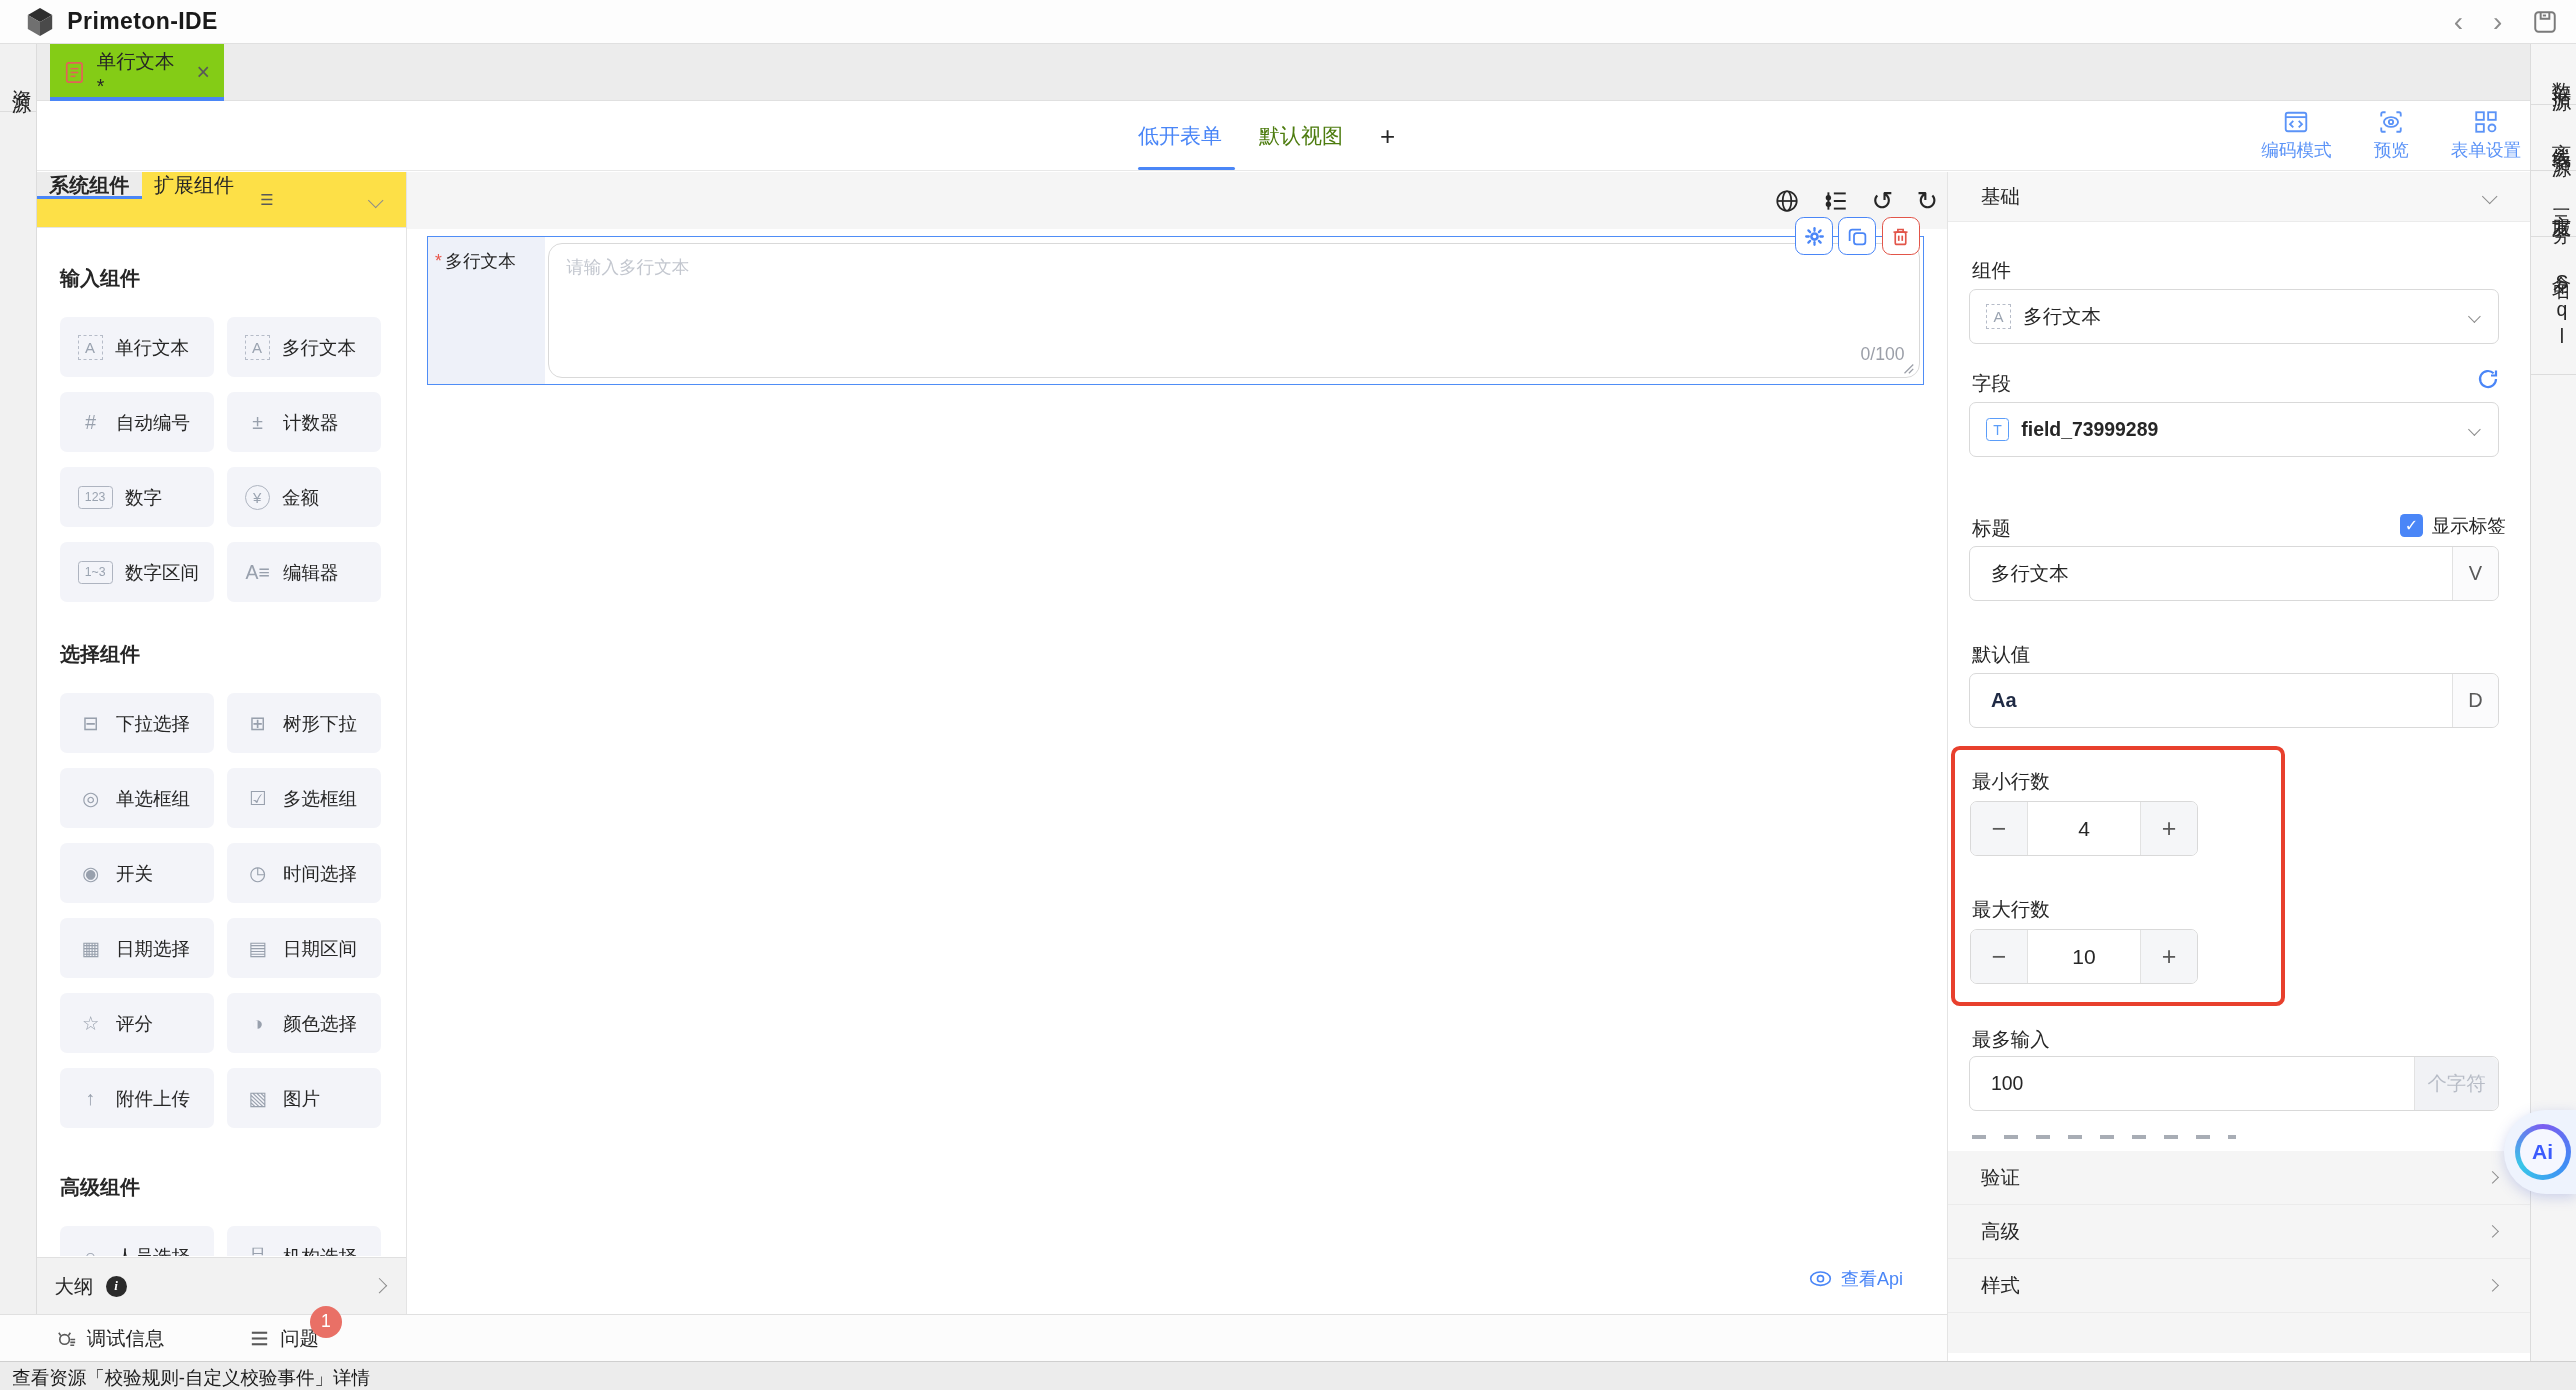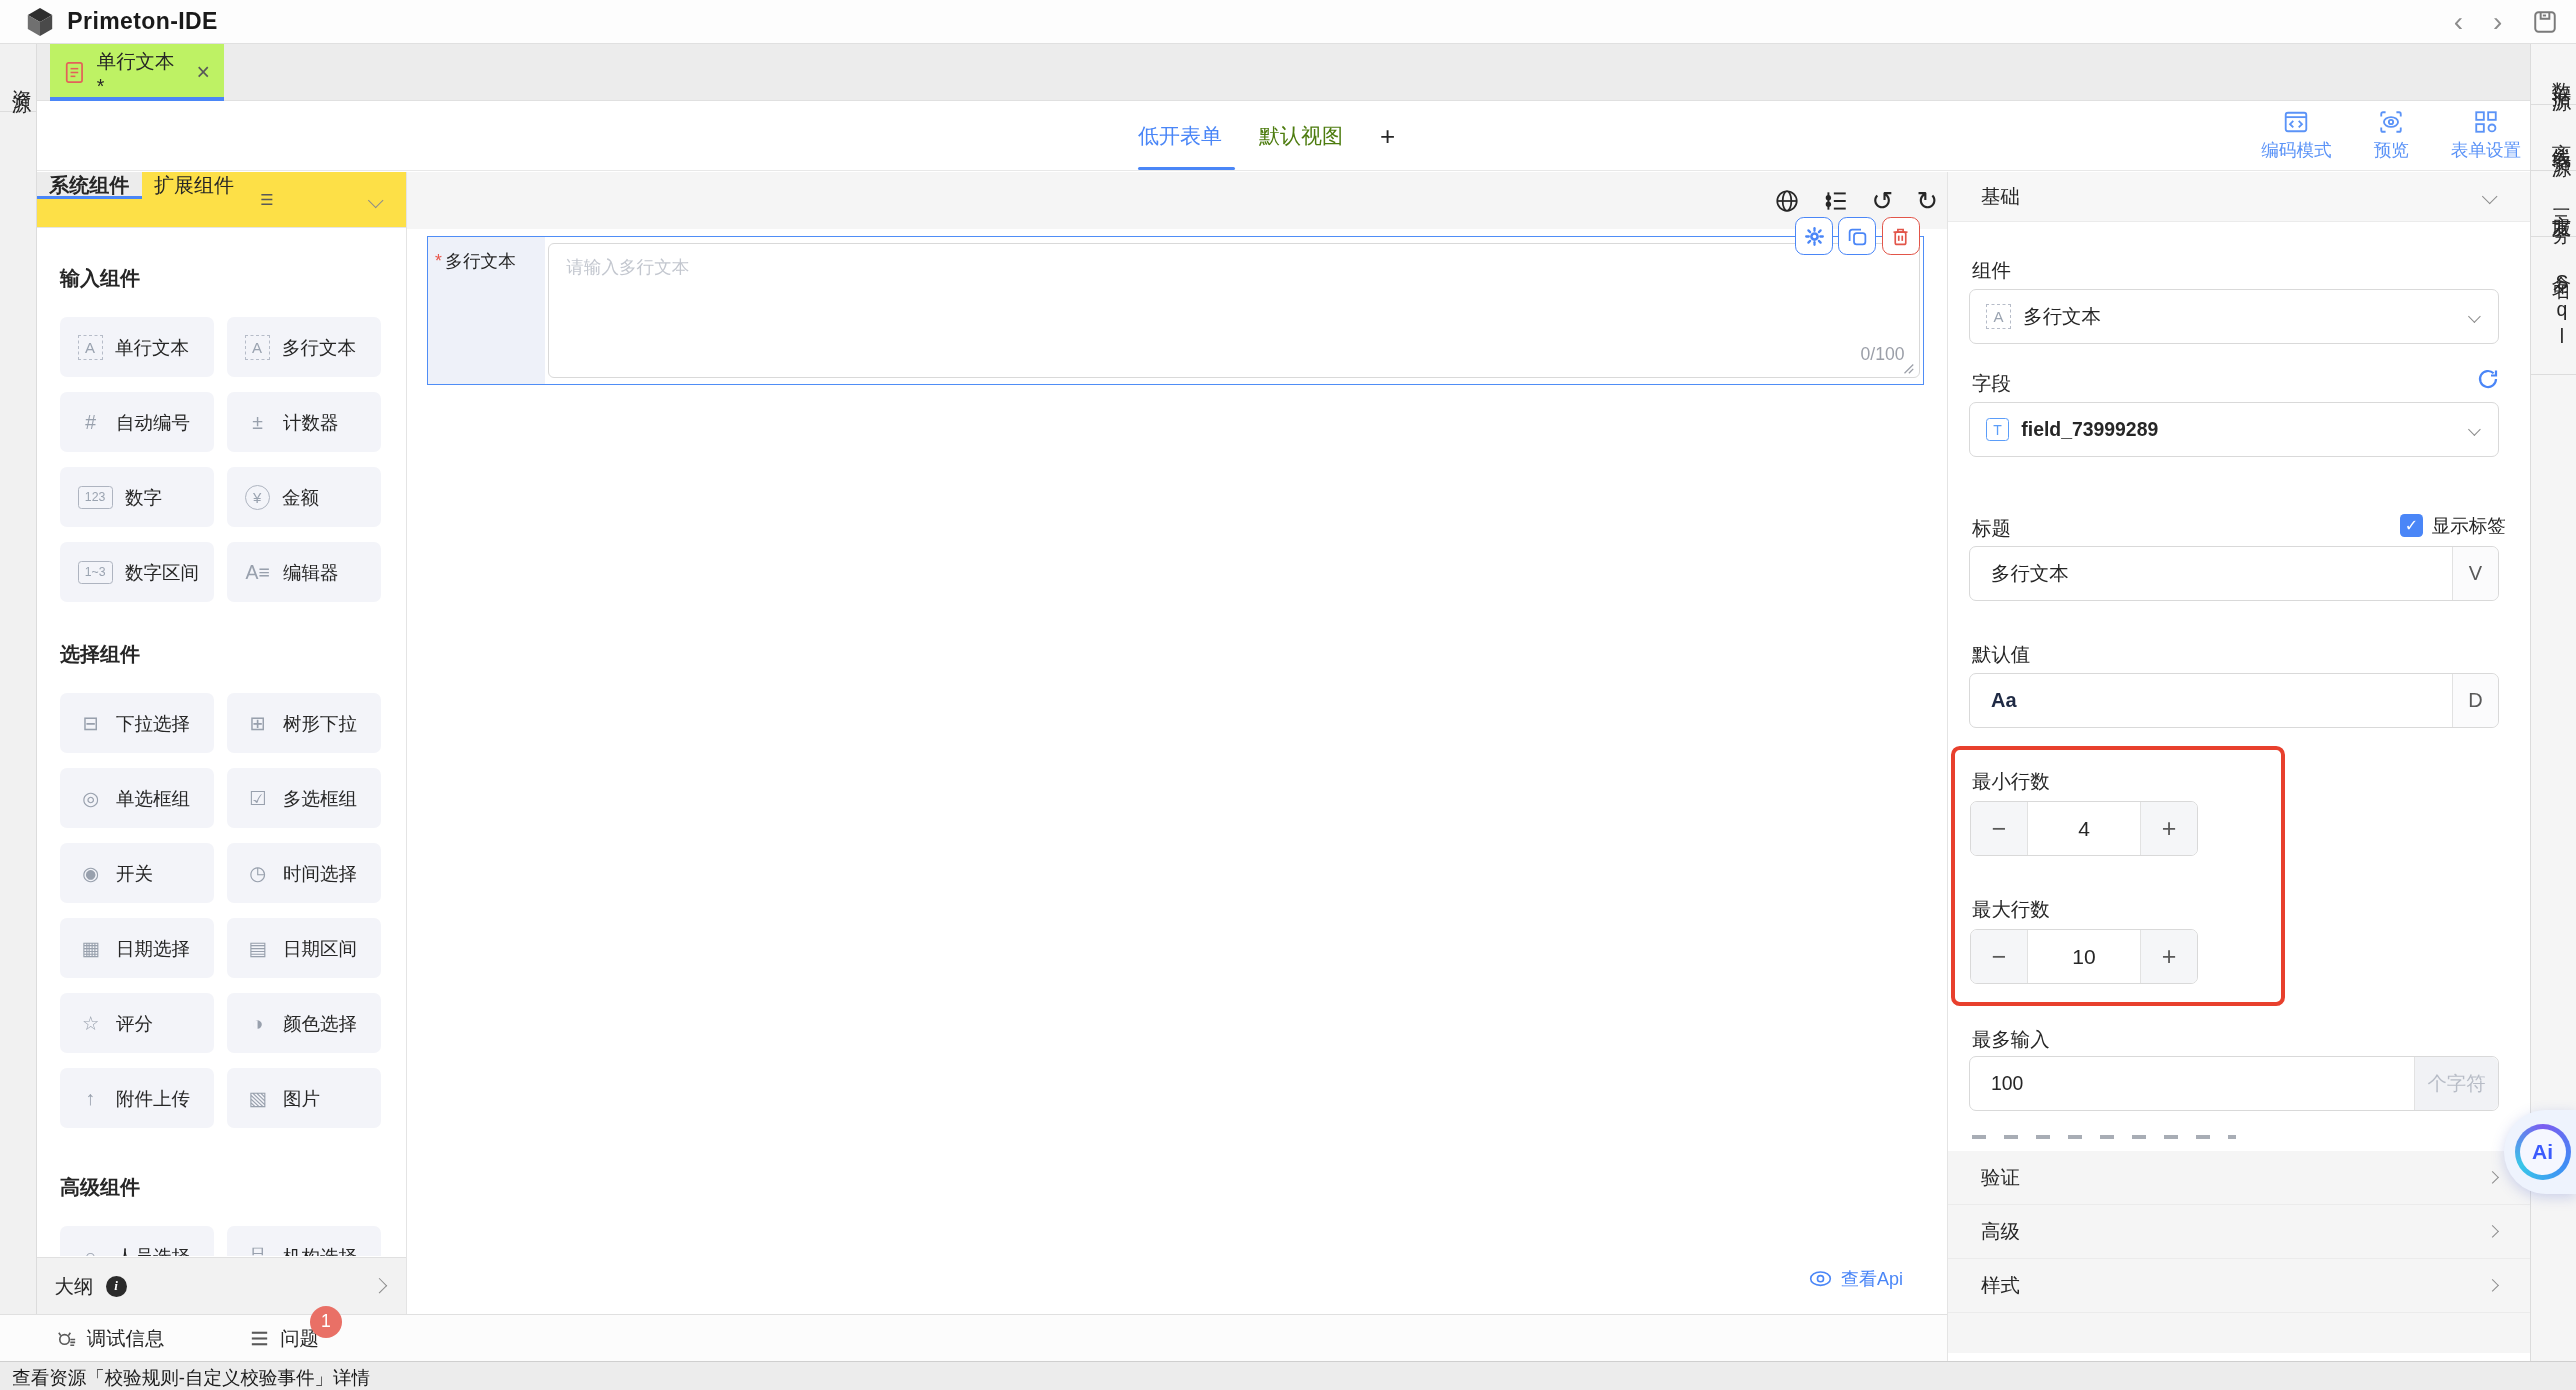--- a/index.html
+++ b/index.html
@@ -10,21 +10,21 @@
   
   .topbar { position:absolute; left:0; top:0; width:2576px; height:44px; background:#fdfdfd; border-bottom:0.9px solid #e0e0e0; display:flex; align-items:center; }
   .logo { width:30px; height:30px; margin-left:25px; }
   .app-title { font-size:23px; font-weight:600; color:#1a1a1a; margin-left:12.3px; letter-spacing:0.4px; }
   .topbar-right { position:absolute; right:17.6px; top:0; height:44px; display:flex; align-items:center; gap:30px; }
   .nav-arrow { font-size:28px; color:#8c8c8c; line-height:1; cursor:pointer; }
   .save-ic { width:26px; height:26px; }
 
   
   .filetabs { position:absolute; left:37px; top:44px; width:2493px; height:57px; background:#ececec; border-bottom:0.9px solid #e0e0e0; }
-  .filetab { position:absolute; left:13px; top:0; height:57px; width:174px; background:#bef264; display:flex; align-items:center; padding:0 14px; gap:12px; }
+  .filetab { position:absolute; left:13px; top:0; height:57px; width:174px; background:#84cc16; display:flex; align-items:center; padding:0 14px; gap:12px; }
   .filetab .ink { position:absolute; left:0; bottom:0; width:100%; height:4.4px; background:#4a86f7; }
   .filetab-label { font-size:19.4px; color:#262626; }
   .filetab-close { font-size:23px; color:#595959; margin-left:3.5px; cursor:pointer; }
 
   
   .left-rail { position:absolute; left:0; top:44px; width:37px; height:1270px; background:#f1f1f1; border-right:0.9px solid #dcdcdc; }
   .right-rail { position:absolute; left:2530px; top:44px; width:46px; height:1317px; background:#f5f5f5; border-left:0.9px solid #dcdcdc; }
   .rail-tab { writing-mode:vertical-rl; text-orientation:upright; font-size:19.4px; color:#262626; letter-spacing:5.3px; margin:0 auto; display:block; text-align:center; cursor:pointer; }
   .left-rail .rail-tab { padding:30px 0 26px; border-bottom:0.9px solid #dcdcdc; width:100%; }
   .right-rail .rail-tab { padding:23px 0 21px; border-bottom:0.9px solid #dcdcdc; width:100%; }
@@ -66,21 +66,21 @@
   .outline-row .chev { margin-left:auto; }
 
   
   .canvas { position:absolute; left:407px; top:172px; width:1540px; height:1142px; background:#fff; }
   .canvas-toolbar { position:absolute; left:0; top:0; width:100%; height:57px; background:#f5f5f5; display:flex; align-items:center; justify-content:flex-end; gap:23px; padding-right:8.8px; }
   .ct-ic { width:26px; height:26px; color:#262626; cursor:pointer; }
   .ct-glyph { font-size:26px; color:#262626; line-height:1; cursor:pointer; }
   .field-block { position:absolute; left:20px; top:64px; width:1497px; height:149px; border:1.8px solid #4f8df6; background:#fff; display:flex; cursor:pointer; }
   .field-label-cell { width:117px; background:#eef1f9; padding:12.3px 7px 0 7px; font-size:17.6px; color:#262626; white-space:nowrap; }
   .req { color:#e8554a; margin-right:3.5px; }
-  .field-textarea { position:relative; flex:1; margin:6.2px 3.5px 6.2px 2.6px; border:0.9px solid #d9d9d9; border-radius:6px; background:#fff; }
+  .field-textarea { position:relative; flex:1; margin:6.2px 3.5px 6.2px 2.6px; border:0.9px solid #d9d9d9; border-radius:14px; background:#fff; }
   .placeholder { position:absolute; left:17.6px; top:10.6px; font-size:17.6px; color:#c3c7cf; }
   .counter { position:absolute; right:14px; bottom:12.3px; font-size:17.6px; color:#9b9fa8;margin-left:45px; }
   .resize-h { position:absolute; right:3.5px; bottom:1.8px; width:14px; height:14px; }
   .field-actions { position:absolute; left:1388px; top:45px; display:flex; gap:5.3px; z-index:10; }
   .fa-btn { width:38px; height:38px; border-radius:8.8px; background:#fff; display:flex; align-items:center; justify-content:center; cursor:pointer; }
   .fa-blue { border:1.8px solid #4a86f7; }
   .fa-red { border:1.8px solid #e25549; }
   .view-api { position:absolute; left:1401px; top:1095px; display:flex; align-items:center; gap:8px; color:#4a86f7; font-size:18px; cursor:pointer; }
 
   

